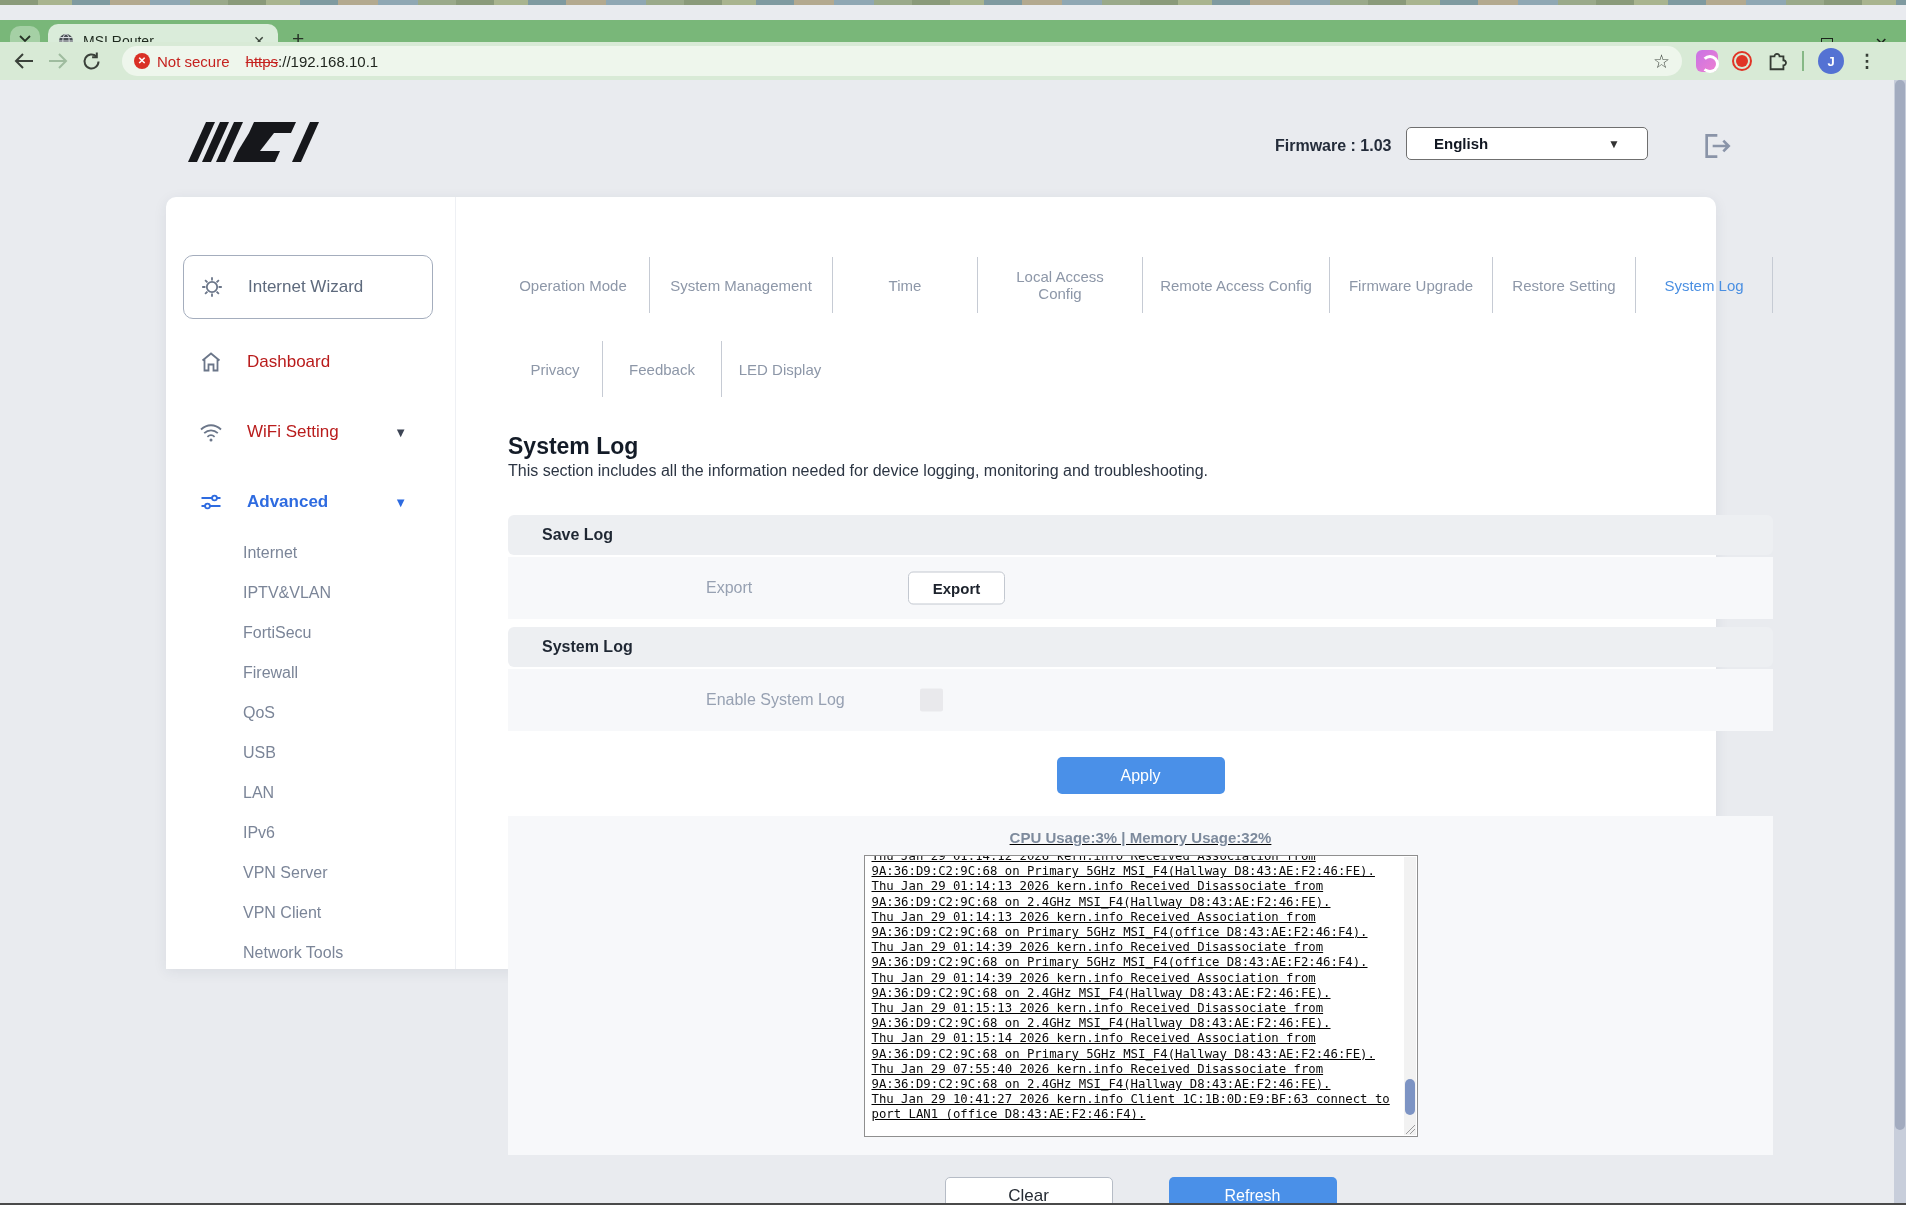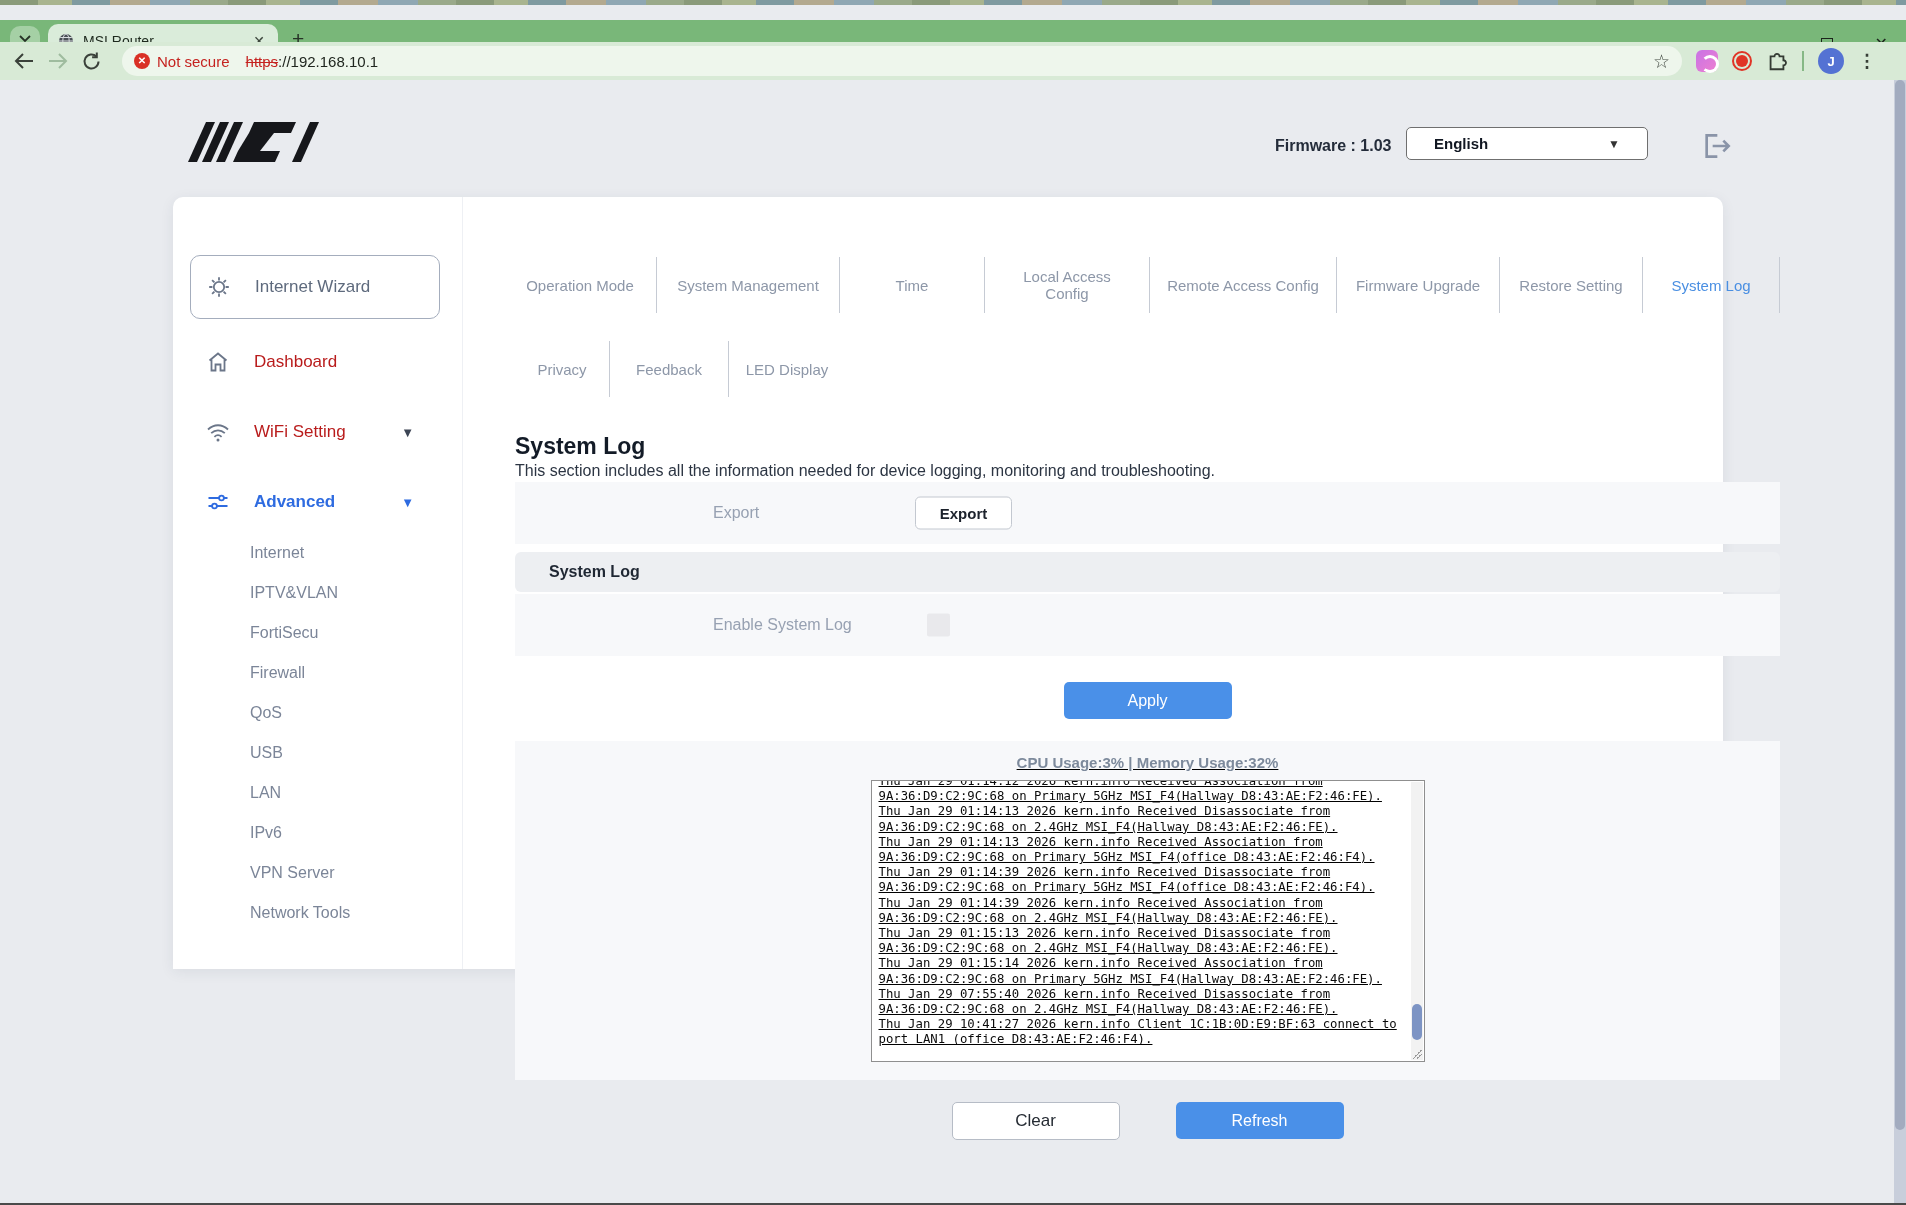--- a/index.html
+++ b/index.html
@@ -47,21 +47,21 @@
 
   
   .msi-logo { position:absolute; left:188px; top:120px; }
   .fw-text { position:absolute; left:1275px; top:137px; font-size:16px; font-weight:bold; color:#242c3a; }
   .lang-select { position:absolute; left:1406px; top:127px; width:242px; height:33px; background:#fff; border:1px solid #6f6f6f; border-radius:5px; display:flex; align-items:center; padding:0 27px; }
   .lang-label { font-size:15px; color:#111722; font-weight:bold; }
   .lang-caret { margin-left:auto; font-size:12px; color:#333; }
   .logout { position:absolute; left:1700px; top:130px; }
 
   
-  .card { position:absolute; left:173px; top:197px; width:1550px; height:772px; background:#fff; border-radius:10px 10px 0 0; box-shadow:0 3px 14px rgba(40,50,80,.08); display:flex; }
+  .card { position:absolute; left:166px; top:197px; width:1550px; height:772px; background:#fff; border-radius:10px 10px 0 0; box-shadow:0 3px 14px rgba(40,50,80,.08); display:flex; }
 
   
   .sidebar { width:290px; flex:none; border-right:1px solid #eef0f4; padding-top:58px; }
   .wizard-box { margin:0 22px 0 17px; height:64px; border:1.6px solid #a4adbd; border-radius:10px; display:flex; align-items:center; padding-left:16px; }
   .wizard-label { margin-left:24px; font-size:17px; color:#5e6a7d; }
   .side-item { display:flex; align-items:center; padding-left:33px; height:42px; position:relative; }
   .side-item .lbl { margin-left:24px; font-size:17px; color:#b91c1c; }
   .side-item .caret { position:absolute; right:48px; font-size:13px; color:#3d4555; }
   .side-item.active .lbl { color:#2e6be0; }
   .side-item.active .caret { color:#2e6be0; }
@@ -249,20 +249,21 @@
       <div class="subnav">
         <div class="sub-item">Internet</div>
         <div class="sub-item">IPTV&amp;VLAN</div>
         <div class="sub-item">FortiSecu</div>
         <div class="sub-item">Firewall</div>
         <div class="sub-item">QoS</div>
         <div class="sub-item">USB</div>
         <div class="sub-item">LAN</div>
         <div class="sub-item">IPv6</div>
         <div class="sub-item">VPN Server</div>
+        <div class="sub-item">VPN Client</div>
         <div class="sub-item">Network Tools</div>
       </div>
     </div>
 
     <div class="main">
 
       <div class="tabs-row r1">
         <div class="tabitem" style="width:130px;">Operation Mode</div>
         <div class="tabsep"></div>
         <div class="tabitem" style="width:160px;">System Management</div>
@@ -285,20 +286,21 @@
         <div class="tabitem" style="width:94px;">Privacy</div>
         <div class="tabsep"></div>
         <div class="tabitem" style="width:118px;">Feedback</div>
         <div class="tabsep"></div>
         <div class="tabitem" style="width:116px;">LED Display</div>
       </div>
 
       <div class="page-title">System Log</div>
       <div class="page-desc">This section includes all the information needed for device logging, monitoring and troubleshooting.</div>
 
+      <div class="sec-header">Save Log</div>
       <div class="sec-row">
         <span class="row-label">Export</span>
         <button class="export-btn">Export</button>
       </div>
 
       <div class="sec-header" style="margin-top:8px;">System Log</div>
       <div class="sec-row">
         <span class="row-label">Enable System Log</span>
         <span class="checkbox"></span>
       </div>

